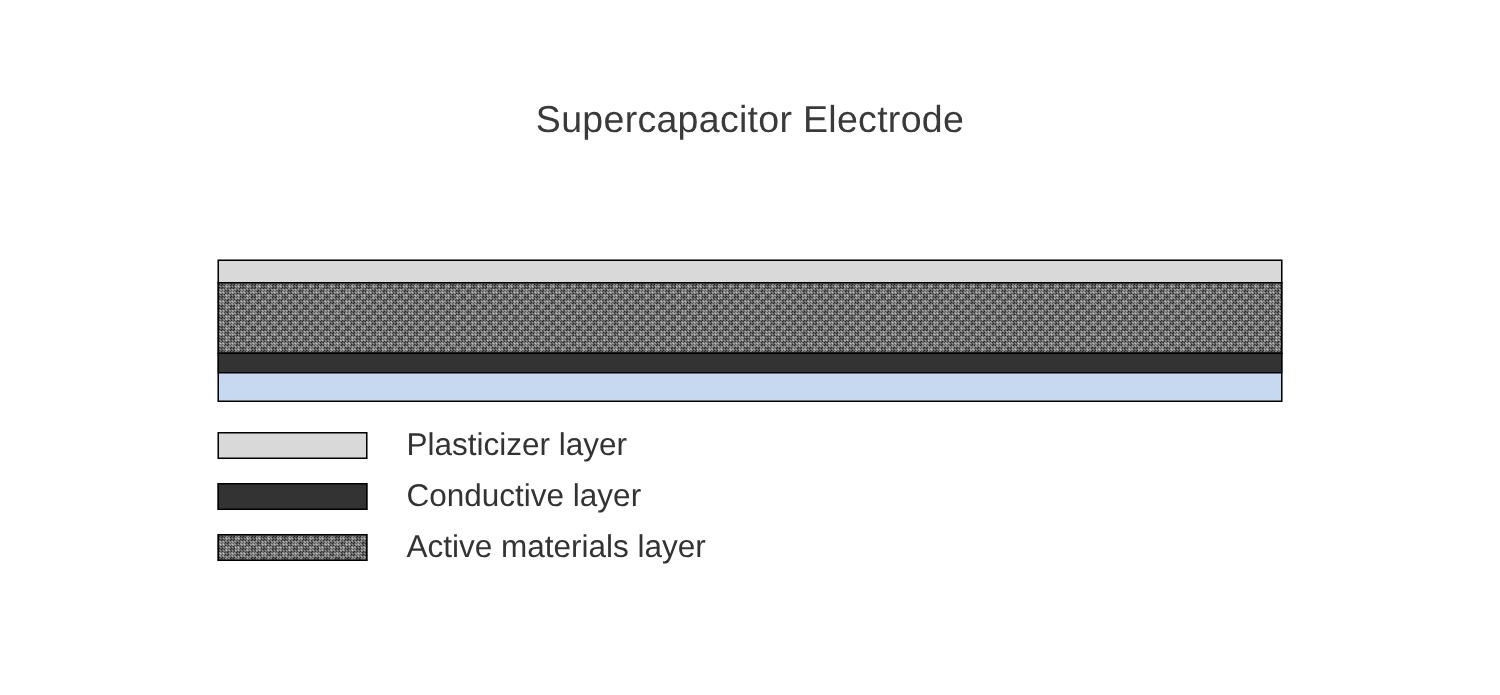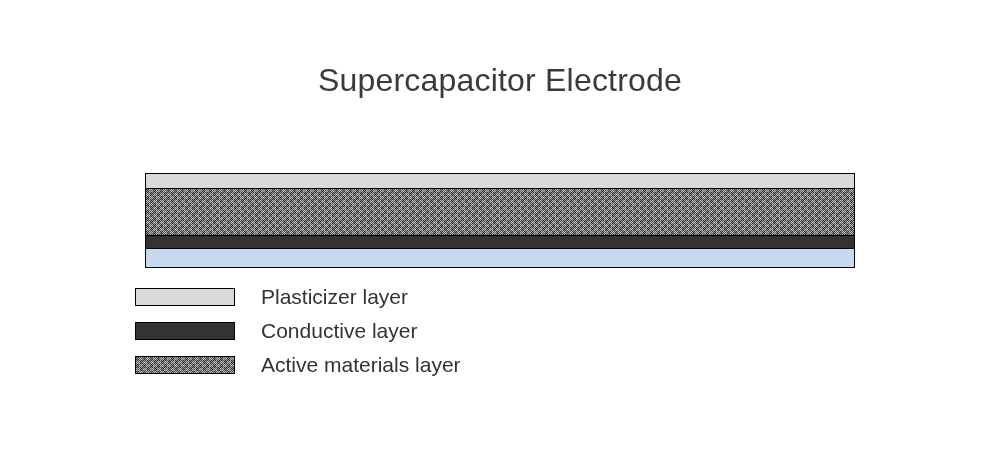--- a/index.html
+++ b/index.html
@@ -14,21 +14,21 @@
     overflow: hidden;
     font-family: "Liberation Sans", sans-serif;
   }
   
   .diagram-title {
     position: absolute;
     top: 64px;
     left: 0;
     width: 1000px;
     text-align: center;
-    font-size: 32px;
+    font-size: 25px;
     line-height: 32px;
     color: #3a3a3a;
     letter-spacing: 0.2px;
   }
   
   .stack-layer {
     position: absolute;
     left: 145px;
     width: 710px;
     box-sizing: border-box;
@@ -43,21 +43,21 @@
     background-color: #474747;
     background-image:
       conic-gradient(rgba(235,235,235,0.5) 25%, rgba(20,20,20,0.5) 0 50%,
                      rgba(235,235,235,0.5) 0 75%, rgba(20,20,20,0.5) 0),
       conic-gradient(#9a9a9a 25%, #3d3d3d 0 50%, #9a9a9a 0 75%, #3d3d3d 0);
     background-size: 2px 2px, 7px 7px;
   }
   
   .legend {
     position: absolute;
-    left: 135px;
+    left: 145px;
     top: 288px;
   }
   .legend-row {
     display: flex;
     align-items: center;
     height: 18px;
     margin-bottom: 16px;
   }
   .legend-swatch {
     flex: 0 0 auto;

